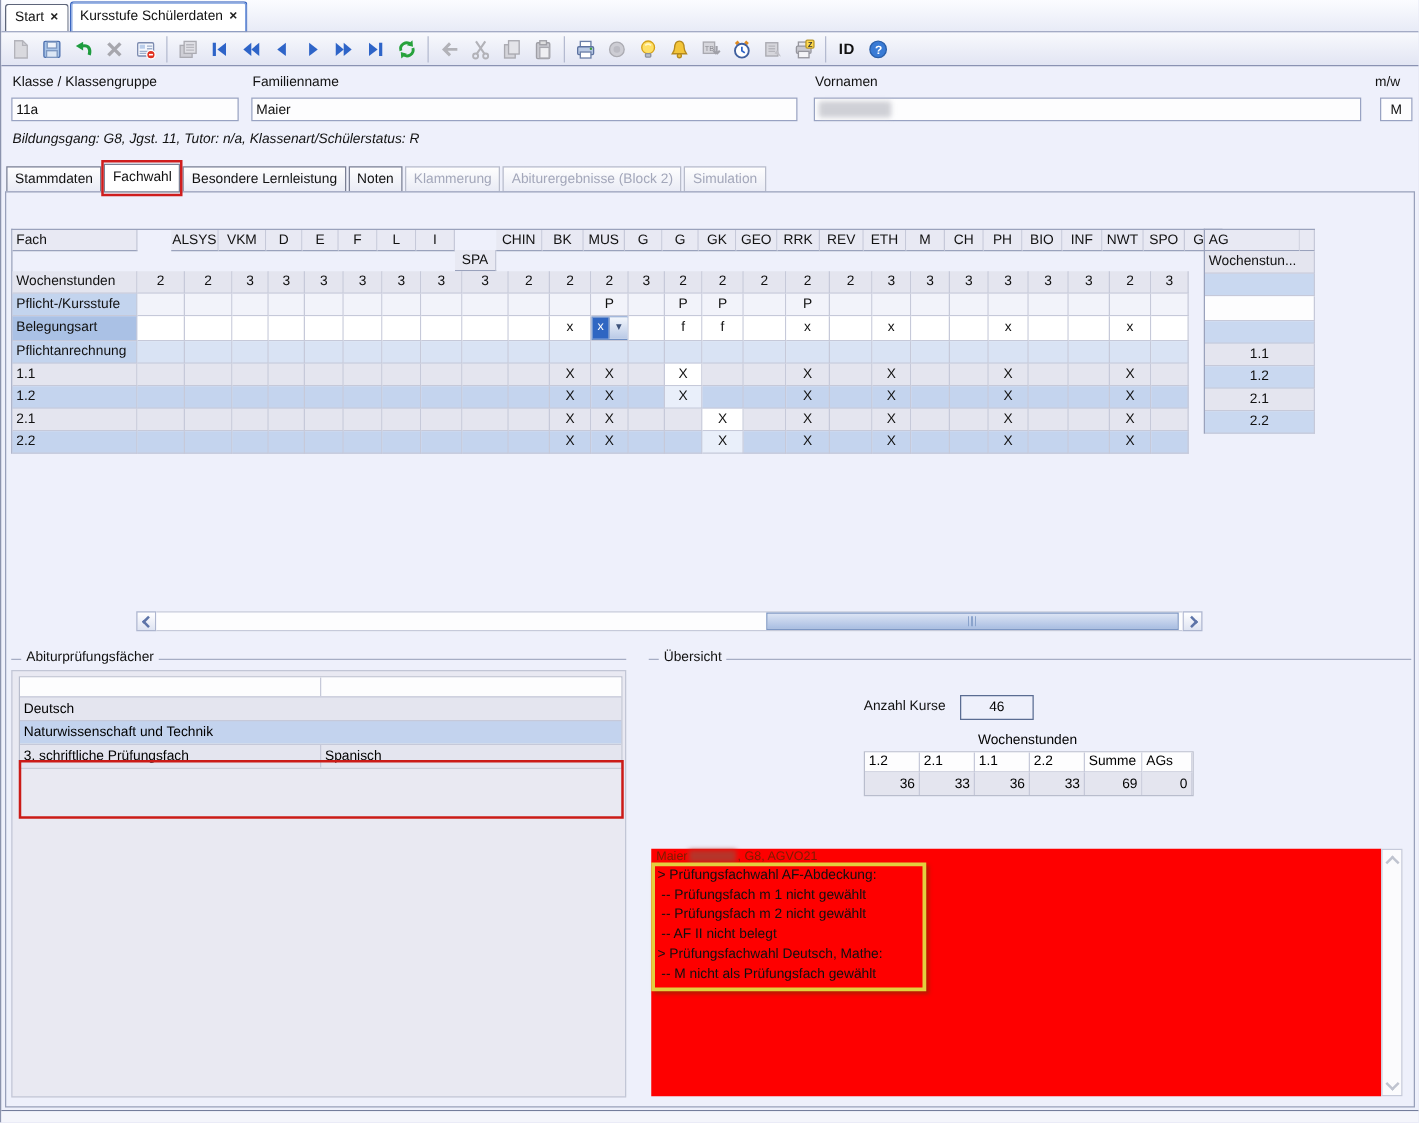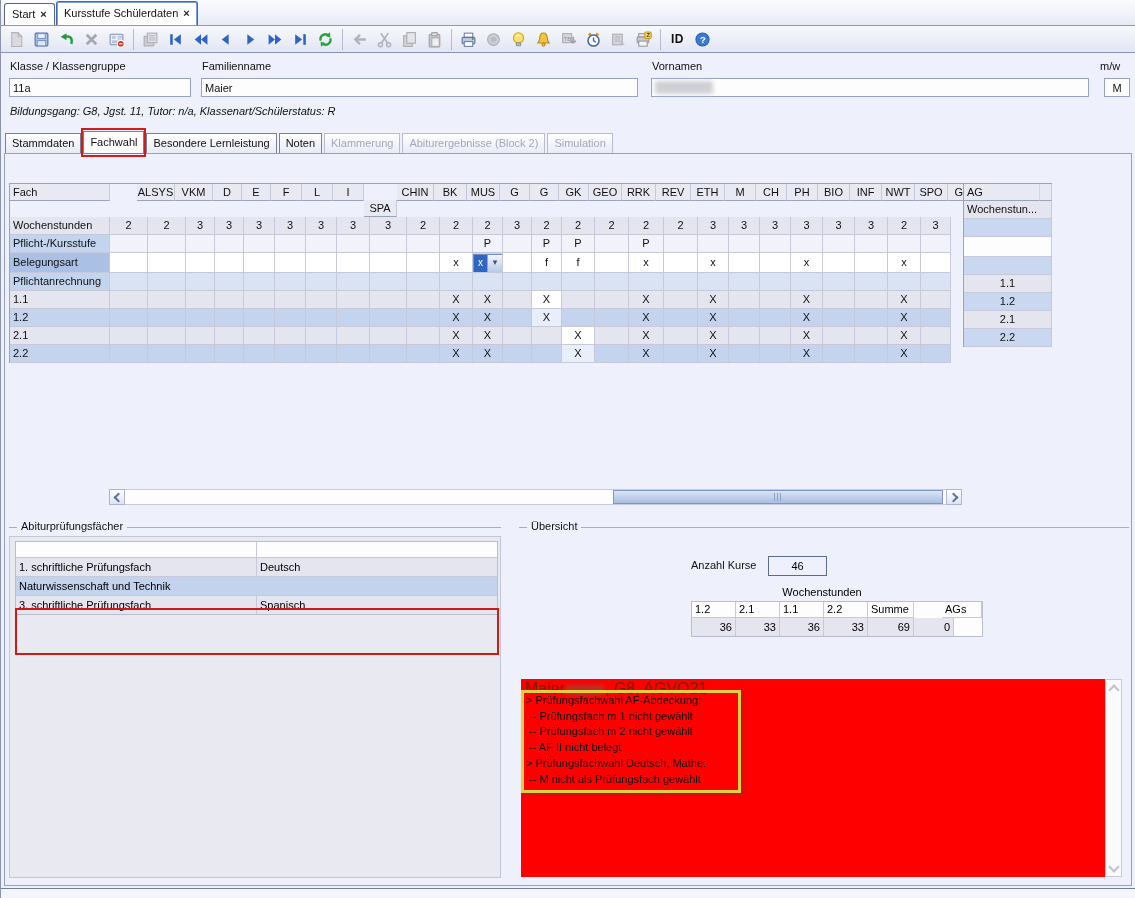--- a/index.html
+++ b/index.html
@@ -61,21 +61,21 @@
   
   .uw-box{position:absolute;left:767px;top:556px;width:59px;height:20px;border:1px solid #5a6c92;background:#eef0fb;font-size:11px;line-height:18px;text-align:center;box-sizing:border-box;}
   .ws-title{position:absolute;left:690px;top:586px;width:262px;text-align:center;font-size:11px;}
   .ws-table{position:absolute;left:690px;top:601px;border:1px solid #b9bdcd;font-size:11px;background:#fdfdfe;}
   .ws-row{display:flex;}
   .ws-cell{box-sizing:border-box;border-right:1px solid #c6c9d9;overflow:hidden;white-space:nowrap;}
   .ws-h{height:16px;line-height:15px;padding-left:3px;background:#fdfdfe;border-bottom:1px solid #c6c9d9;text-align:left;}
   .ws-v{height:18px;line-height:18px;padding-right:3px;background:#e4e5ef;text-align:right;}
   
   .redpanel{position:absolute;left:520px;top:679px;width:584px;height:198px;background:#fe0000;}
-  .vtitle{position:absolute;left:4px;top:1px;font-size:16px;color:#7a1c00;white-space:nowrap;}
+  .vtitle{position:absolute;left:4px;top:1px;font-size:10px;color:#7a1c00;white-space:nowrap;}
   .redact2{display:inline-block;width:38px;height:10px;background:#b5352a;filter:blur(2px);vertical-align:middle;margin:0 1px;}
   .annot-yellow-box{position:absolute;left:0px;top:11px;width:214px;height:97px;border:3px solid #e3cf3e;box-shadow:2px 2px 3px rgba(90,60,0,.45);pointer-events:none;}
   .vlines{position:absolute;left:5px;top:14px;font-size:11px;color:#101010;line-height:15.7px;white-space:pre;}
   .vscroll{position:absolute;left:1104px;top:679px;width:17px;height:198px;background:#fbfbfd;border:1px solid #c6cada;box-sizing:border-box;}
   .vs-btn{position:absolute;left:0;width:15px;height:16px;display:flex;align-items:center;justify-content:center;}
   .chevg{display:inline-block;width:6px;height:6px;border-left:2px solid #bfc3cf;border-bottom:2px solid #bfc3cf;}
   .chevg.up{transform:rotate(135deg);margin-top:3px;}
   .chevg.down{transform:rotate(-45deg);margin-bottom:3px;}
   
   .statusline{position:absolute;left:0;top:888px;width:100%;height:1px;background:#747d9b;}
@@ -610,21 +610,20 @@
 
   <div class="fieldline" style="left:8px;top:527px;width:492px;"></div>
   <div class="legend" style="left:16px;top:520px;">Abiturprüfungsfächer</div>
   <div class="graypanel">
     <div class="abi-table">
       <div class="abi-hdr">
         <div class="abi-c1"></div>
         <div class="abi-c2"></div>
       </div>
     <div class="abi-row" style="background: rgb(228, 229, 239);">
-          <div class="abi-c1">1. schriftliche Prüfungsfach</div>
           <div class="abi-c2">Deutsch</div>
         </div>
         <div class="abi-row" style="background: rgb(195, 211, 238);">
           <div class="abi-c2">Naturwissenschaft und Technik</div>
         </div>
         <div class="abi-row" style="background: rgb(228, 229, 239);">
           <div class="abi-c1">3. schriftliche Prüfungsfach</div>
           <div class="abi-c2">Spanisch</div>
         </div>
       </div>
@@ -636,21 +635,21 @@
   <div class="flabel" style="left:690px;top:559px;">Anzahl Kurse</div>
   <div class="uw-box">46</div>
   <div class="ws-title">Wochenstunden</div>
   <div class="ws-table">
       <div class="ws-row">
         <div class="ws-cell ws-h" style="width: 44px;">1.2</div>
         <div class="ws-cell ws-h" style="width: 44px;">2.1</div>
         <div class="ws-cell ws-h" style="width: 44px;">1.1</div>
         <div class="ws-cell ws-h" style="width: 44px;">2.2</div>
         <div class="ws-cell ws-h" style="width: 46px;">Summe</div>
-        <div class="ws-cell ws-h" style="width: 40px; margin-left: 28px;">AGs</div>
+        <div class="ws-cell ws-h" style="width: 40px;">AGs</div>
       </div>
       <div class="ws-row">
         <div class="ws-cell ws-v" style="width: 44px;">36</div>
         <div class="ws-cell ws-v" style="width: 44px;">33</div>
         <div class="ws-cell ws-v" style="width: 44px;">36</div>
         <div class="ws-cell ws-v" style="width: 44px;">33</div>
         <div class="ws-cell ws-v" style="width: 46px;">69</div>
         <div class="ws-cell ws-v" style="width: 40px;">0</div>
       </div>
     </div>

